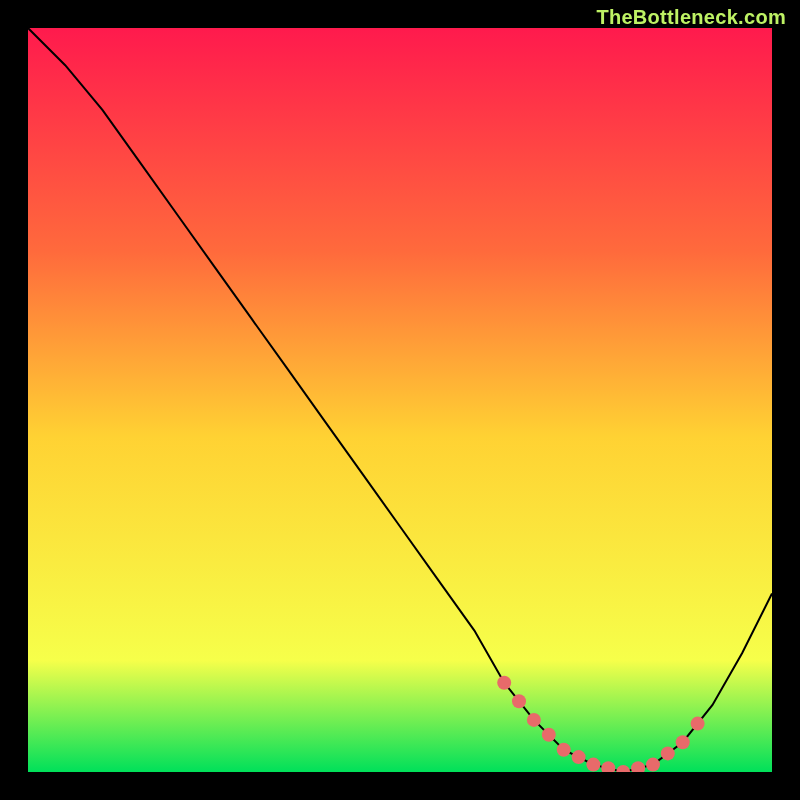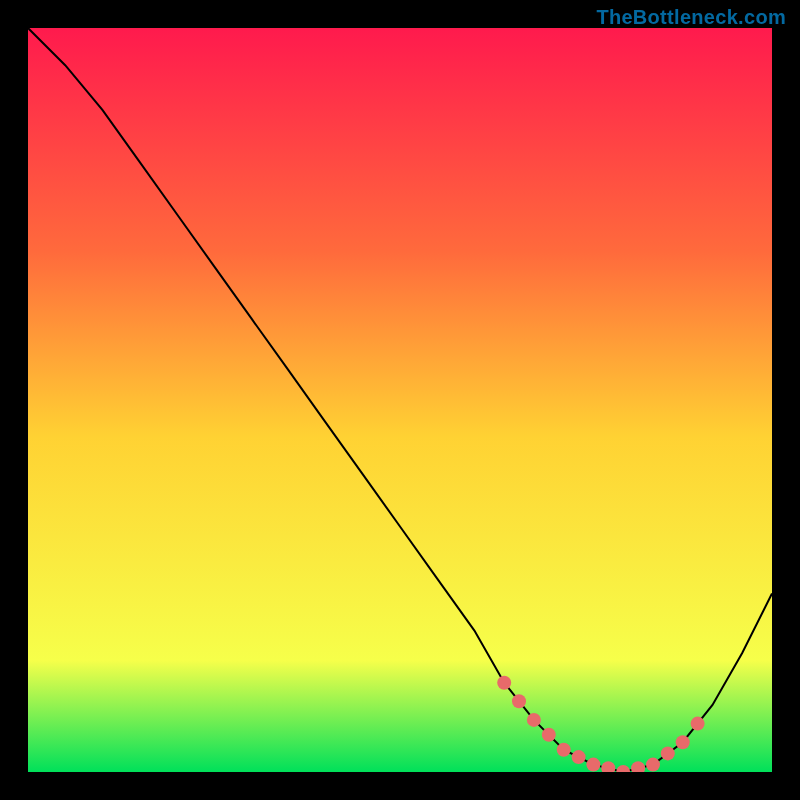--- a/index.html
+++ b/index.html
@@ -14,21 +14,21 @@
   .stage {
     position: relative;
     width: 800px;
     height: 800px;
     background: #000;
   }
   .watermark {
     position: absolute;
     top: 6px;
     right: 14px;
-    color: #0369a1;
+    color: #bef264;
     font-size: 20px;
     font-weight: 600;
     letter-spacing: 0.3px;
     z-index: 5;
   }
   svg.chart {
     position: absolute;
     top: 28px;
     left: 28px;
     width: 744px;

